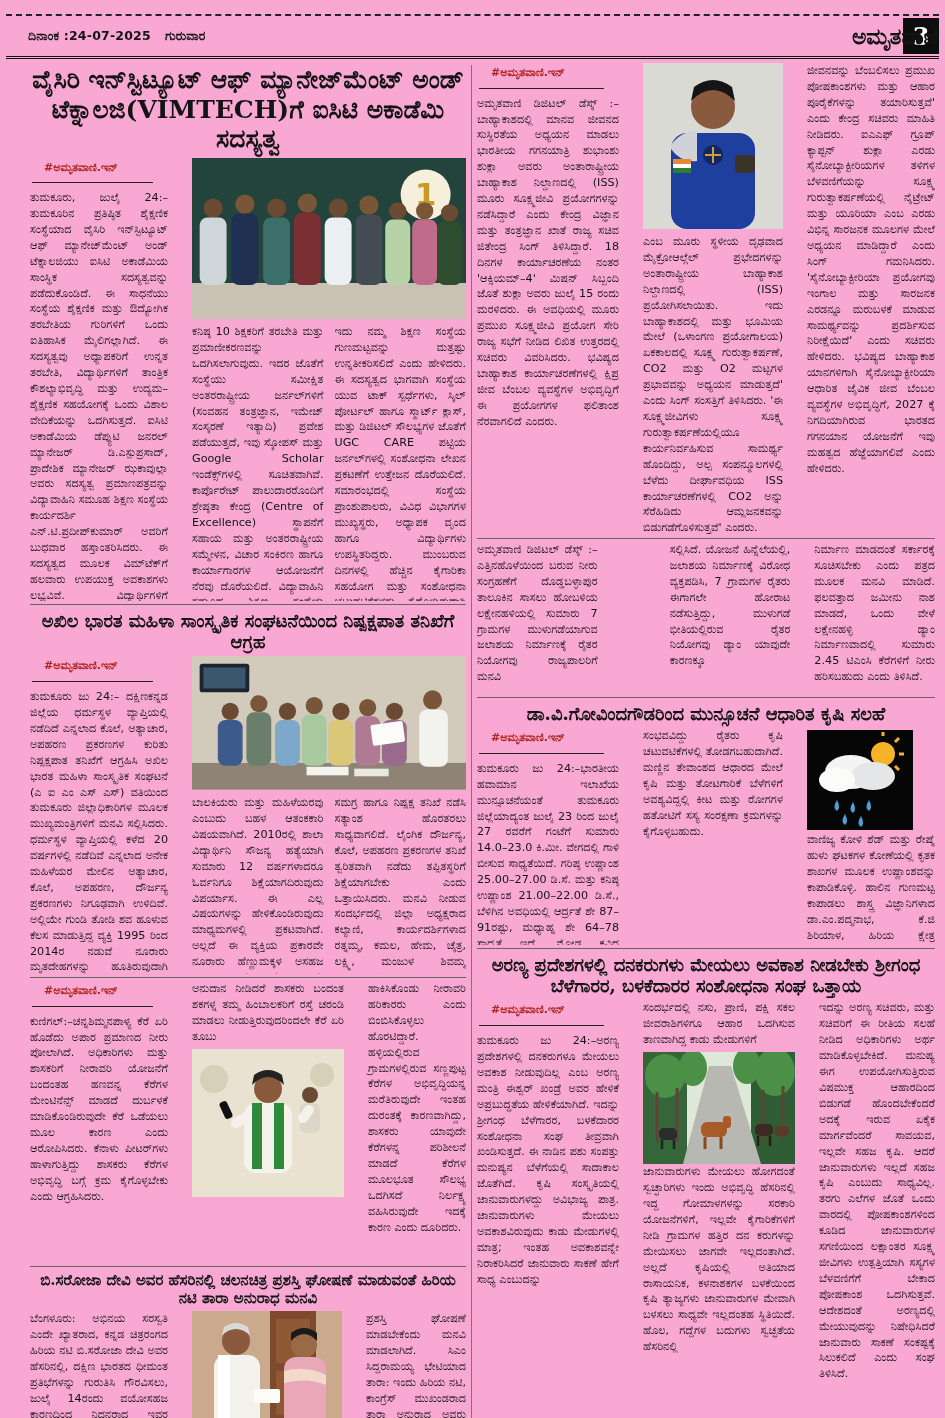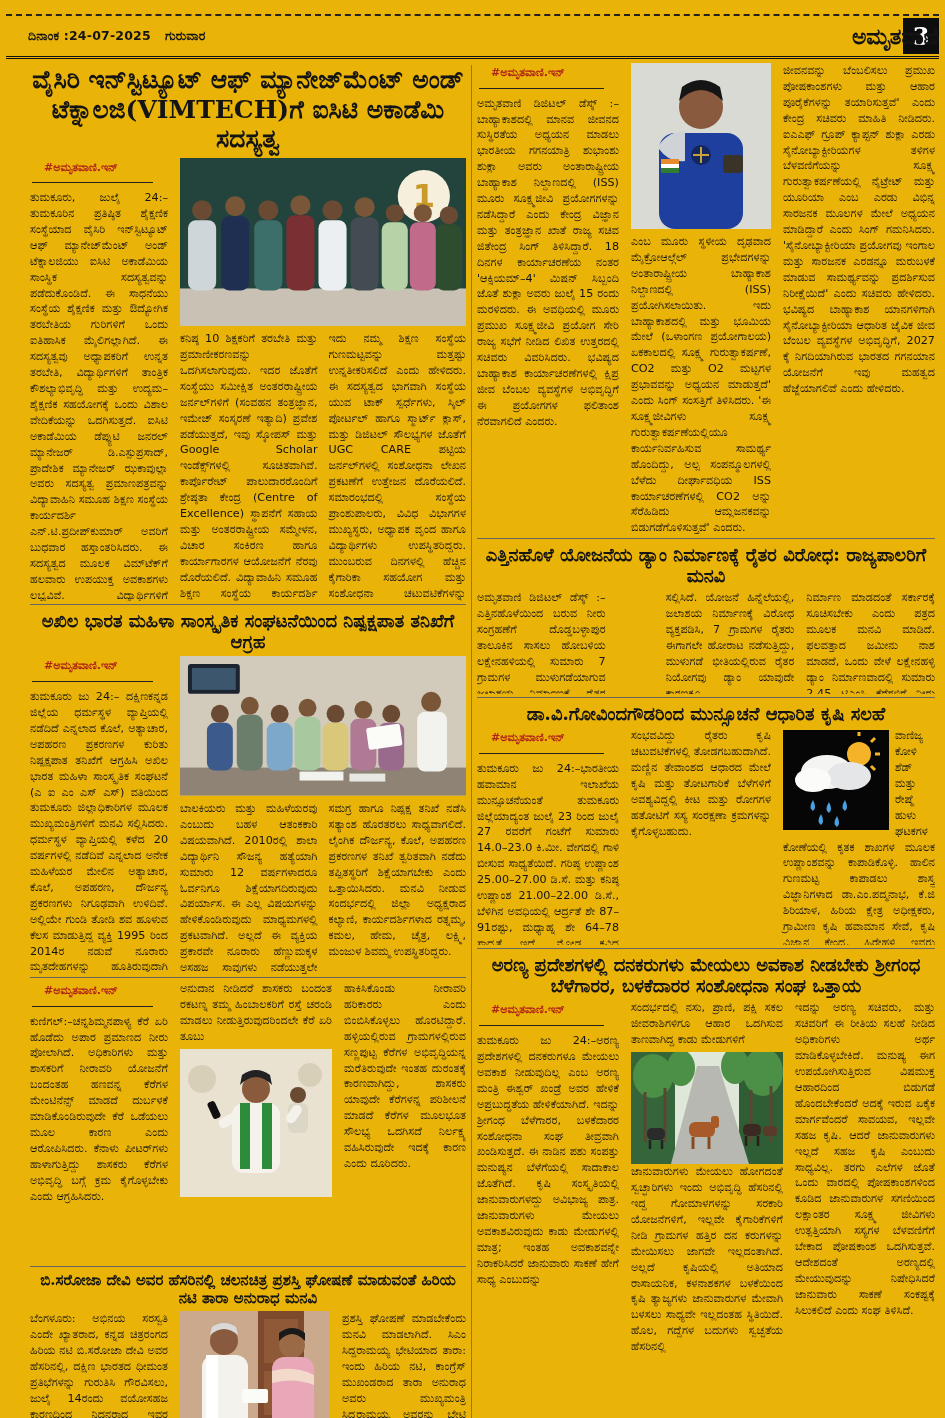--- a/index.html
+++ b/index.html
@@ -1,18 +1,18 @@
 <!DOCTYPE html>
 <html lang="kn"><head>
 <meta charset="utf-8">
 <style>
   html,body{margin:0;padding:0;background:#888;}
   .page{
     position:relative;width:945px;height:1418px;margin:0 auto;
-    background:#eab308;color:#141414;overflow:hidden;
+    background:#f9a8d4;color:#141414;overflow:hidden;
     font-family:"DejaVu Sans","Liberation Sans",sans-serif;
   }
   
   .masthead-bar{
     margin:14px 6px 0 6px;border-top:2px dashed #222;border-bottom:3px double #111;
     display:flex;align-items:center;height:40px;padding:0 0 0 22px;position:relative;
   }
   .m-date{font-size:12.5px;font-weight:bold;letter-spacing:.2px;}
   .m-day{font-size:12.5px;font-weight:bold;margin-left:14px;}
   .m-title{
@@ -34,21 +34,21 @@
   .headline{
     text-align:center;font-weight:bold;line-height:1.18;margin:2px 2px 4px 2px;
     font-family:"DejaVu Serif","Liberation Serif",serif;
   }
   .hl-xl{font-size:25px;}
   .hl-lg{font-size:18px;}
   .hl-md{font-size:18px;}
   .hl-sm{font-size:15px;}
   .byline{color:#b02318;font-weight:bold;font-size:11px;margin:2px 0 0 14px;}
   .byline-rule{border-bottom:1.5px solid #222;width:88%;margin:7px 0 7px 2px;}
-  .body-row{display:flex;gap:12px;align-items:flex-start;}
+  .body-row{display:flex;gap:24px;align-items:flex-start;}
   .bcol{font-size:11.2px;line-height:1.42;text-align:justify;min-width:0;}
   .bcol p{margin:0 0 4px 0;}
   .w1{flex:0 0 138px;}
   .w1r{flex:0 0 142px;}
   .wrest{flex:1;min-width:0;}
   .innercols{display:flex;gap:11px;margin-top:5px;}
   .innercols .bcol{flex:1;}
   figure{margin:0;}
   .ph{display:block;width:100%;height:auto;}
   .capline{font-size:11.2px;line-height:1.42;text-align:justify;margin-top:4px;}
@@ -170,21 +170,21 @@
       </div>
 
       <div class="art" style="height:282px;">
         <div class="body-row">
           <div class="bcol w1">
             <div class="byline">#ಅಮೃತವಾಣಿ.ಇನ್</div>
             <div class="byline-rule"></div>
             <p>ಕುಣಿಗಲ್:–ಚನ್ನಶಿಮ್ಮನಪಾಳ್ಯ ಕೆರೆ ಏರಿ ಹೊಡೆದು ಅಪಾರ ಪ್ರಮಾಣದ ನೀರು ಪೋಲಾಗಿದೆ. ಅಧಿಕಾರಿಗಳು ಮತ್ತು ಶಾಸಕರಿಗೆ ನೀರಾವರಿ ಯೋಜನೆಗೆ ಬಂದಂತಹ ಹಣವನ್ನ ಕೆರೆಗಳ ಮೇಂಟಿನೆನ್ಸ್ ಮಾಡದೆ ದುರ್ಬಳಕೆ ಮಾಡಿಕೊಂಡಿರುವುದೇ ಕೆರೆ ಒಡೆಯಲು ಮೂಲ ಕಾರಣ ಎಂದು ಆರೋಪಿಸಿದರು. ಕೆನಾಳು ಪೀಟರ್‌ಗಳು ಹಾಳಾಗುತ್ತಿದ್ದು ಶಾಸಕರು ಕೆರೆಗಳ ಅಭಿವೃದ್ಧಿ ಬಗ್ಗೆ ಕ್ರಮ ಕೈಗೊಳ್ಳಬೇಕು ಎಂದು ಆಗ್ರಹಿಸಿದರು.</p>
           </div>
           <div class="bcol" style="flex:0 0 152px;">
-            <p>ಅನುದಾನ ನೀಡಿದರೆ ಶಾಸಕರು ಬಂದಂತ ರಕಟಣ್ನ ತಮ್ಮ ಹಿಂಬಾಲಕರಿಗೆ ರಸ್ತೆ ಚರಂಡಿ ಮಾಡಲು ನೀಡುತ್ತಿರುವುದರಿಂದಲೇ ಕೆರೆ ಏರಿ ತೂಬು</p>
+            <p>ಅನುದಾನ ನೀಡಿದರೆ ಶಾಸಕರು ಬಂದಂತ ಶಕಗಳ್ನ ತಮ್ಮ ಹಿಂಬಾಲಕರಿಗೆ ರಸ್ತೆ ಚರಂಡಿ ಮಾಡಲು ನೀಡುತ್ತಿರುವುದರಿಂದಲೇ ಕೆರೆ ಏರಿ ತೂಬು</p>
             <figure aria-label="ಮೈಕ್ ಹಿಡಿದು ಮಾತನಾಡುತ್ತಿರುವ ಜಗದೀಶ್ ನಾಗರಾಜಯ್ಯ">
               <svg class="ph" viewBox="0 0 152 148">
                 <rect width="152" height="148" fill="#e9e2d1"></rect>
                 <circle cx="22" cy="30" r="14" fill="#d8cfb8"></circle>
                   <circle cx="130" cy="26" r="12" fill="#d8cfb8"></circle>
                 <circle cx="118" cy="46" r="8" fill="#6b4a33"></circle>
                   <rect x="108" y="54" width="20" height="30" rx="6" fill="#dcd6c6"></rect>
                 <circle cx="76" cy="40" r="14" fill="#8a5a3c"></circle>
                 <path d="M60 36 q16 -16 32 0 l-2 -10 q-14 -10 -28 0 z" fill="#222"></path>
                 <rect x="52" y="54" width="48" height="70" rx="12" fill="#f4f2ea"></rect>
@@ -262,21 +262,20 @@
             </figure>
             <p style="margin-top:5px;">ಎಂಬ ಮೂರು ಸ್ಥಳೀಯ ದೃಢವಾದ ಮೈಕ್ರೋಆಲ್ಗೆಲ್ ಪ್ರಭೇದಗಳನ್ನು ಅಂತಾರಾಷ್ಟ್ರೀಯ ಬಾಹ್ಯಾಕಾಶ ನಿಲ್ದಾಣದಲ್ಲಿ (ISS) ಪ್ರಯೋಗಿಸಲಾಯಿತು. ಇದು ಬಾಹ್ಯಾಕಾಶದಲ್ಲಿ ಮತ್ತು ಭೂಮಿಯ ಮೇಲೆ (ಒಳಾಂಗಣ ಪ್ರಯೋಗಾಲಯ) ಏಕಕಾಲದಲ್ಲಿ ಸೂಕ್ಷ್ಮ ಗುರುತ್ವಾಕರ್ಷಣೆ, CO2 ಮತ್ತು O2 ಮಟ್ಟಗಳ ಪ್ರಭಾವವನ್ನು ಅಧ್ಯಯನ ಮಾಡುತ್ತದೆ' ಎಂದು ಸಿಂಗ್ ಸಂಸತ್ತಿಗೆ ತಿಳಿಸಿದರು. 'ಈ ಸೂಕ್ಷ್ಮಜೀವಿಗಳು ಸೂಕ್ಷ್ಮ ಗುರುತ್ವಾಕರ್ಷಣೆಯಲ್ಲಿಯೂ ಕಾರ್ಯನಿರ್ವಹಿಸುವ ಸಾಮರ್ಥ್ಯ ಹೊಂದಿದ್ದು, ಅಲ್ಪ ಸಂಪನ್ಮೂಲಗಳಲ್ಲಿ ಬೆಳೆದು ದೀರ್ಘಾವಧಿಯ ISS ಕಾರ್ಯಾಚರಣೆಗಳಲ್ಲಿ CO2 ಅನ್ನು ಸೆರೆಹಿಡಿದು ಆಮ್ಲಜನಕವನ್ನು ಬಿಡುಗಡೆಗೊಳಿಸುತ್ತವೆ' ಎಂದರು.</p>
           </div>
           <div class="bcol wrest">
               <p>ಜೀವನವನ್ನು ಬೆಂಬಲಿಸಲು ಪ್ರಮುಖ ಪೋಷಕಾಂಶಗಳು ಮತ್ತು ಆಹಾರ ಪೂರೈಕೆಗಳನ್ನು ತಯಾರಿಸುತ್ತವೆ' ಎಂದು ಕೇಂದ್ರ ಸಚಿವರು ಮಾಹಿತಿ ನೀಡಿದರು. ಐಎಎಫ್ ಗ್ರೂಪ್ ಕ್ಯಾಪ್ಟನ್ ಶುಕ್ಲಾ ಎರಡು ಸೈನೋಬ್ಯಾಕ್ಟೀರಿಯಗಳ ತಳಿಗಳ ಬೆಳವಣಿಗೆಯನ್ನು ಸೂಕ್ಷ್ಮ ಗುರುತ್ವಾಕರ್ಷಣೆಯಲ್ಲಿ ನೈಟ್ರೇಟ್ ಮತ್ತು ಯೂರಿಯಾ ಎಂಬ ಎರಡು ವಿಭಿನ್ನ ಸಾರಜನಕ ಮೂಲಗಳ ಮೇಲೆ ಅಧ್ಯಯನ ಮಾಡಿದ್ದಾರೆ ಎಂದು ಸಿಂಗ್ ಗಮನಿಸಿದರು. 'ಸೈನೋಬ್ಯಾಕ್ಟೀರಿಯಾ ಪ್ರಯೋಗವು ಇಂಗಾಲ ಮತ್ತು ಸಾರಜನಕ ಎರಡನ್ನೂ ಮರುಬಳಕೆ ಮಾಡುವ ಸಾಮರ್ಥ್ಯವನ್ನು ಪ್ರದರ್ಶಿಸುವ ನಿರೀಕ್ಷೆಯಿದೆ' ಎಂದು ಸಚಿವರು ಹೇಳಿದರು. ಭವಿಷ್ಯದ ಬಾಹ್ಯಾಕಾಶ ಯಾನಗಳಿಗಾಗಿ ಸೈನೋಬ್ಯಾಕ್ಟೀರಿಯಾ ಆಧಾರಿತ ಜೈವಿಕ ಜೀವ ಬೆಂಬಲ ವ್ಯವಸ್ಥೆಗಳ ಅಭಿವೃದ್ಧಿಗೆ, 2027 ಕ್ಕೆ ನಿಗದಿಯಾಗಿರುವ ಭಾರತದ ಗಗನಯಾನ ಯೋಜನೆಗೆ ಇವು ಮಹತ್ವದ ಹೆಜ್ಜೆಯಾಗಲಿವೆ ಎಂದು ಹೇಳಿದರು.</p>
             </div>
         </div>
       </div>
 
       <div class="art" style="height:152px;">
-        <div class="headline hl-md">ಎತ್ತಿನಹೊಳೆ ಯೋಜನೆಯ ಡ್ಯಾಂ ನಿರ್ಮಾಣಕ್ಕೆ ರೈತರ ವಿರೋಧ: ರಾಜ್ಯಪಾಲರಿಗೆ ಮನವಿ</div>
         <div class="body-row">
           <div class="bcol" style="flex:1;">
               <p>ಅಮೃತವಾಣಿ ಡಿಜಿಟಲ್ ಡೆಸ್ಕ್ :– ಎತ್ತಿನಹೊಳೆಯಿಂದ ಬರುವ ನೀರು ಸಂಗ್ರಹಣೆಗೆ ದೊಡ್ಡಬಳ್ಳಾಪುರ ತಾಲೂಕಿನ ಸಾಸಲು ಹೋಬಳಿಯ ಲಕ್ಷೇನಹಳಿಯಲ್ಲಿ ಸುಮಾರು 7 ಗ್ರಾಮಗಳ ಮುಳುಗಡೆಯಾಗುವ ಜಲಾಶಯ ನಿರ್ಮಾಣಕ್ಕೆ ರೈತರ ನಿಯೋಗವು ರಾಜ್ಯಪಾಲರಿಗೆ ಮನವಿ</p>
             </div>
           <div class="bcol" style="flex:1;margin-left:48px;">
               <p>ಸಲ್ಲಿಸಿದೆ. ಯೋಜನೆ ಹಿನ್ನೆಲೆಯಲ್ಲಿ, ಜಲಾಶಯ ನಿರ್ಮಾಣಕ್ಕೆ ವಿರೋಧ ವ್ಯಕ್ತಪಡಿಸಿ, 7 ಗ್ರಾಮಗಳ ರೈತರು ಈಗಾಗಲೇ ಹೋರಾಟ ನಡೆಸುತ್ತಿದ್ದು, ಮುಳುಗಡೆ ಭೀತಿಯಲ್ಲಿರುವ ರೈತರ ನಿಯೋಗವು ಡ್ಯಾಂ ಯಾವುದೇ ಕಾರಣಕ್ಕೂ</p>
             </div>
           <div class="bcol" style="flex:1;">
               <p>ನಿರ್ಮಾಣ ಮಾಡದಂತೆ ಸರ್ಕಾರಕ್ಕೆ ಸೂಚಿಸಬೇಕು ಎಂದು ಪತ್ರದ ಮೂಲಕ ಮನವಿ ಮಾಡಿದೆ. ಫಲವತ್ತಾದ ಜಮೀನು ನಾಶ ಮಾಡದೆ, ಒಂದು ವೇಳೆ ಲಕ್ಷೇನಹಳ್ಳಿ ಡ್ಯಾಂ ನಿರ್ಮಾಣವಾದಲ್ಲಿ ಸುಮಾರು 2.45 ಟಿಎಂಸಿ ಕೆರೆಗಳಿಗೆ ನೀರು ಹರಿಸಬಹುದು ಎಂದು ತಿಳಿಸಿದೆ.</p>
             </div>

